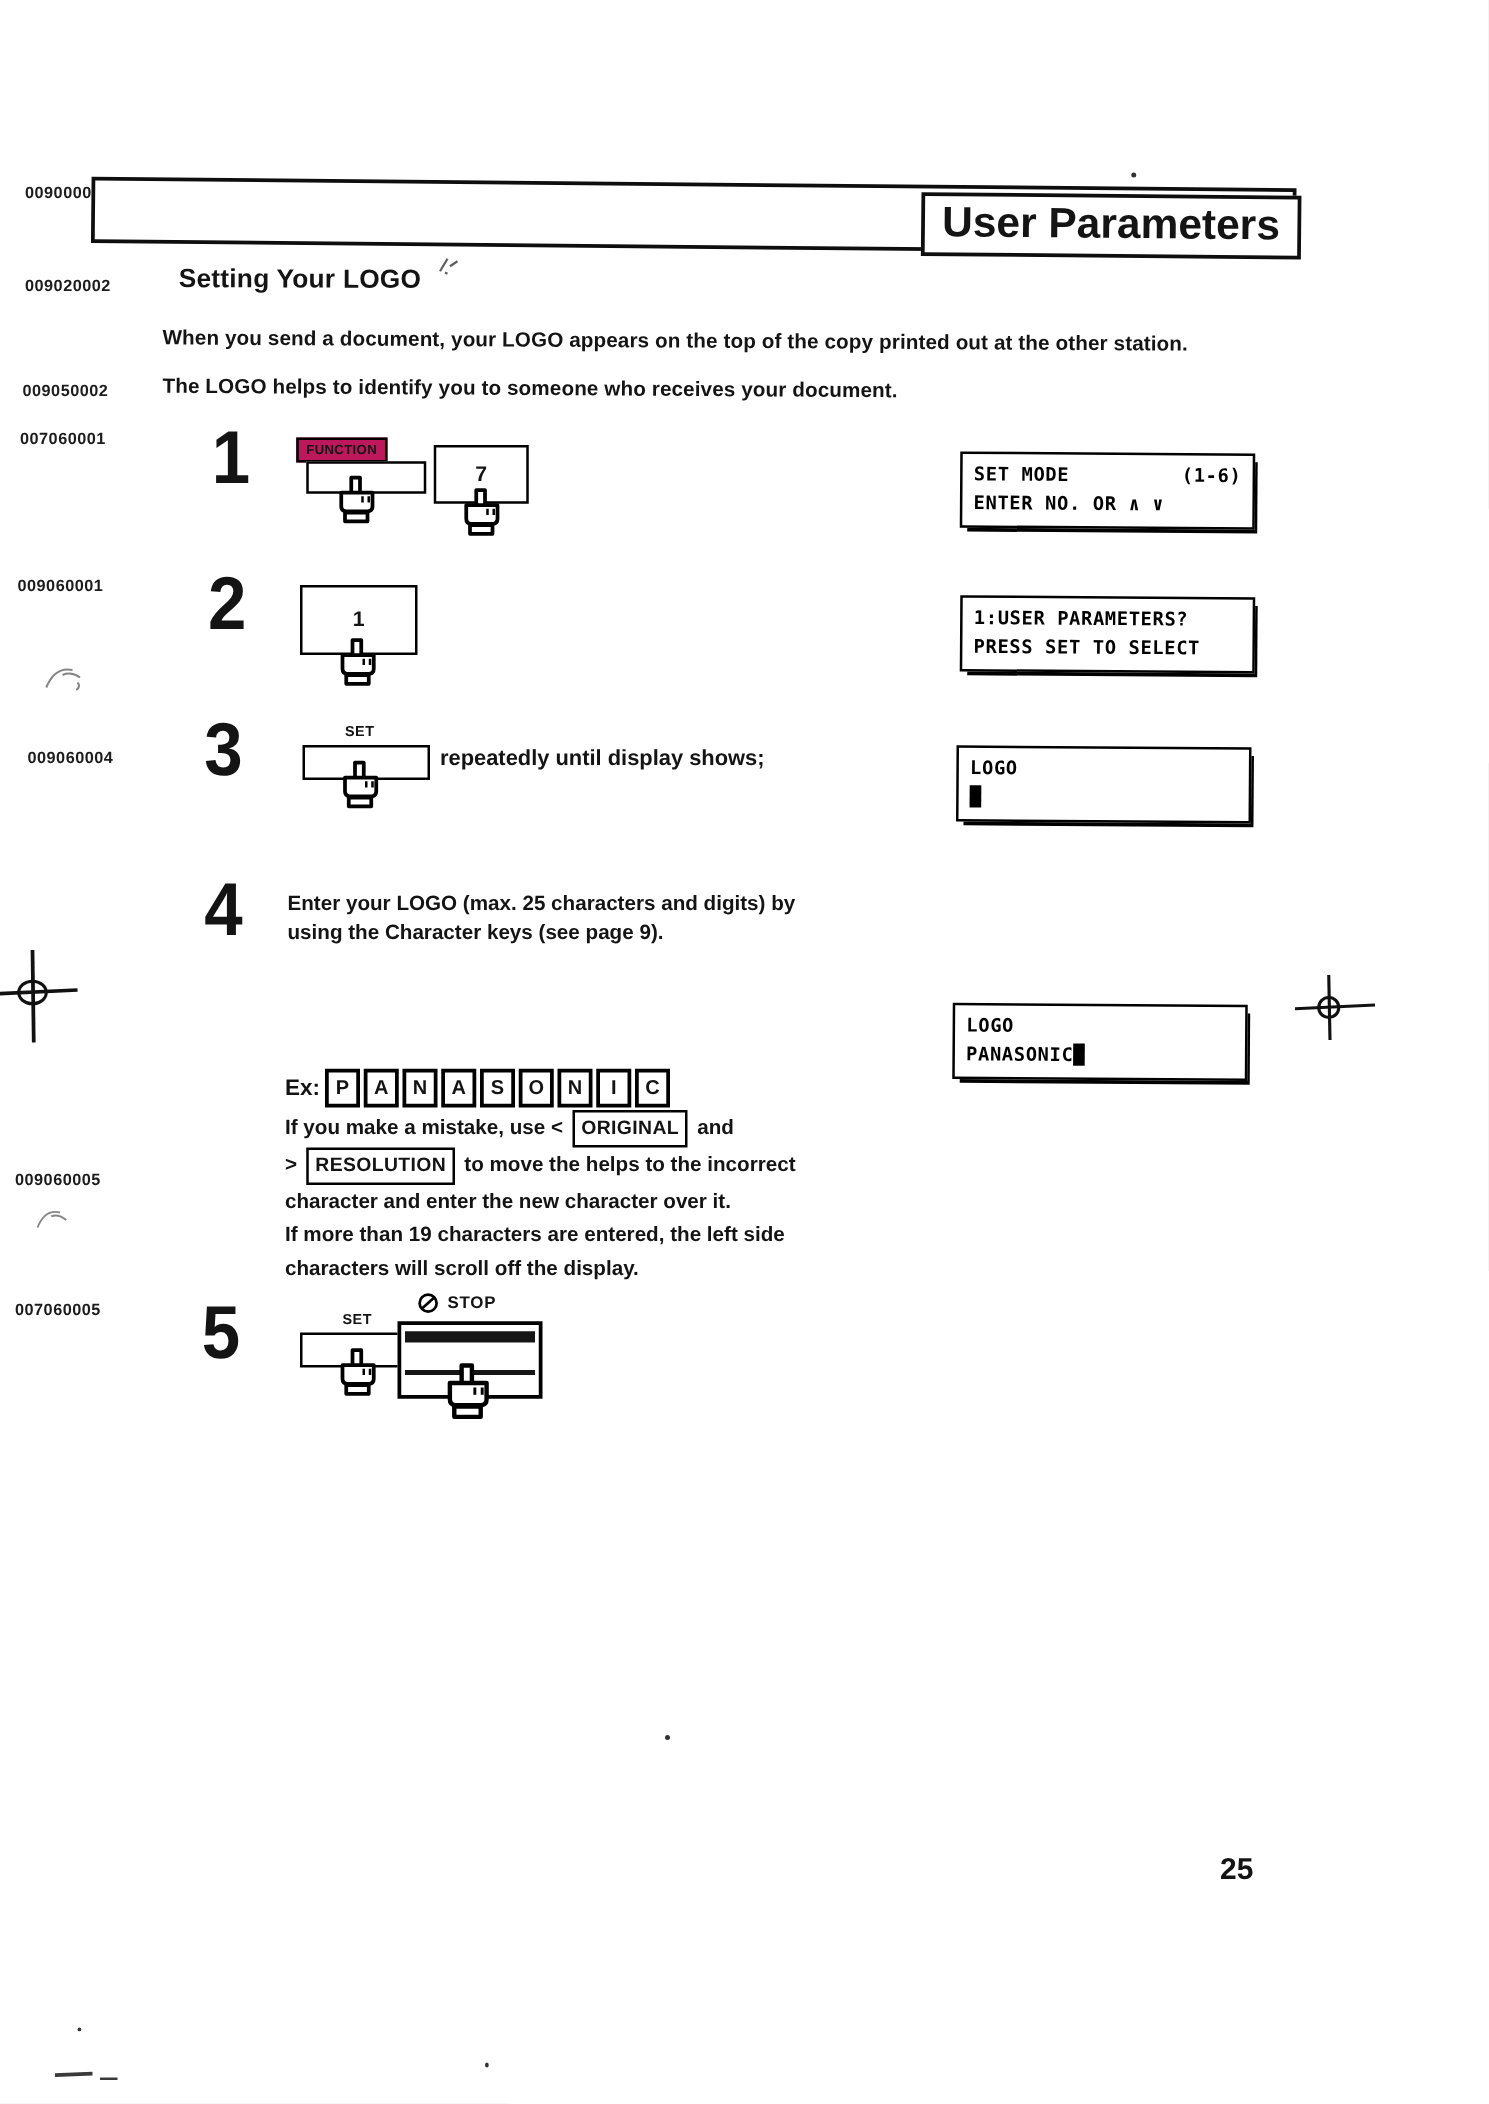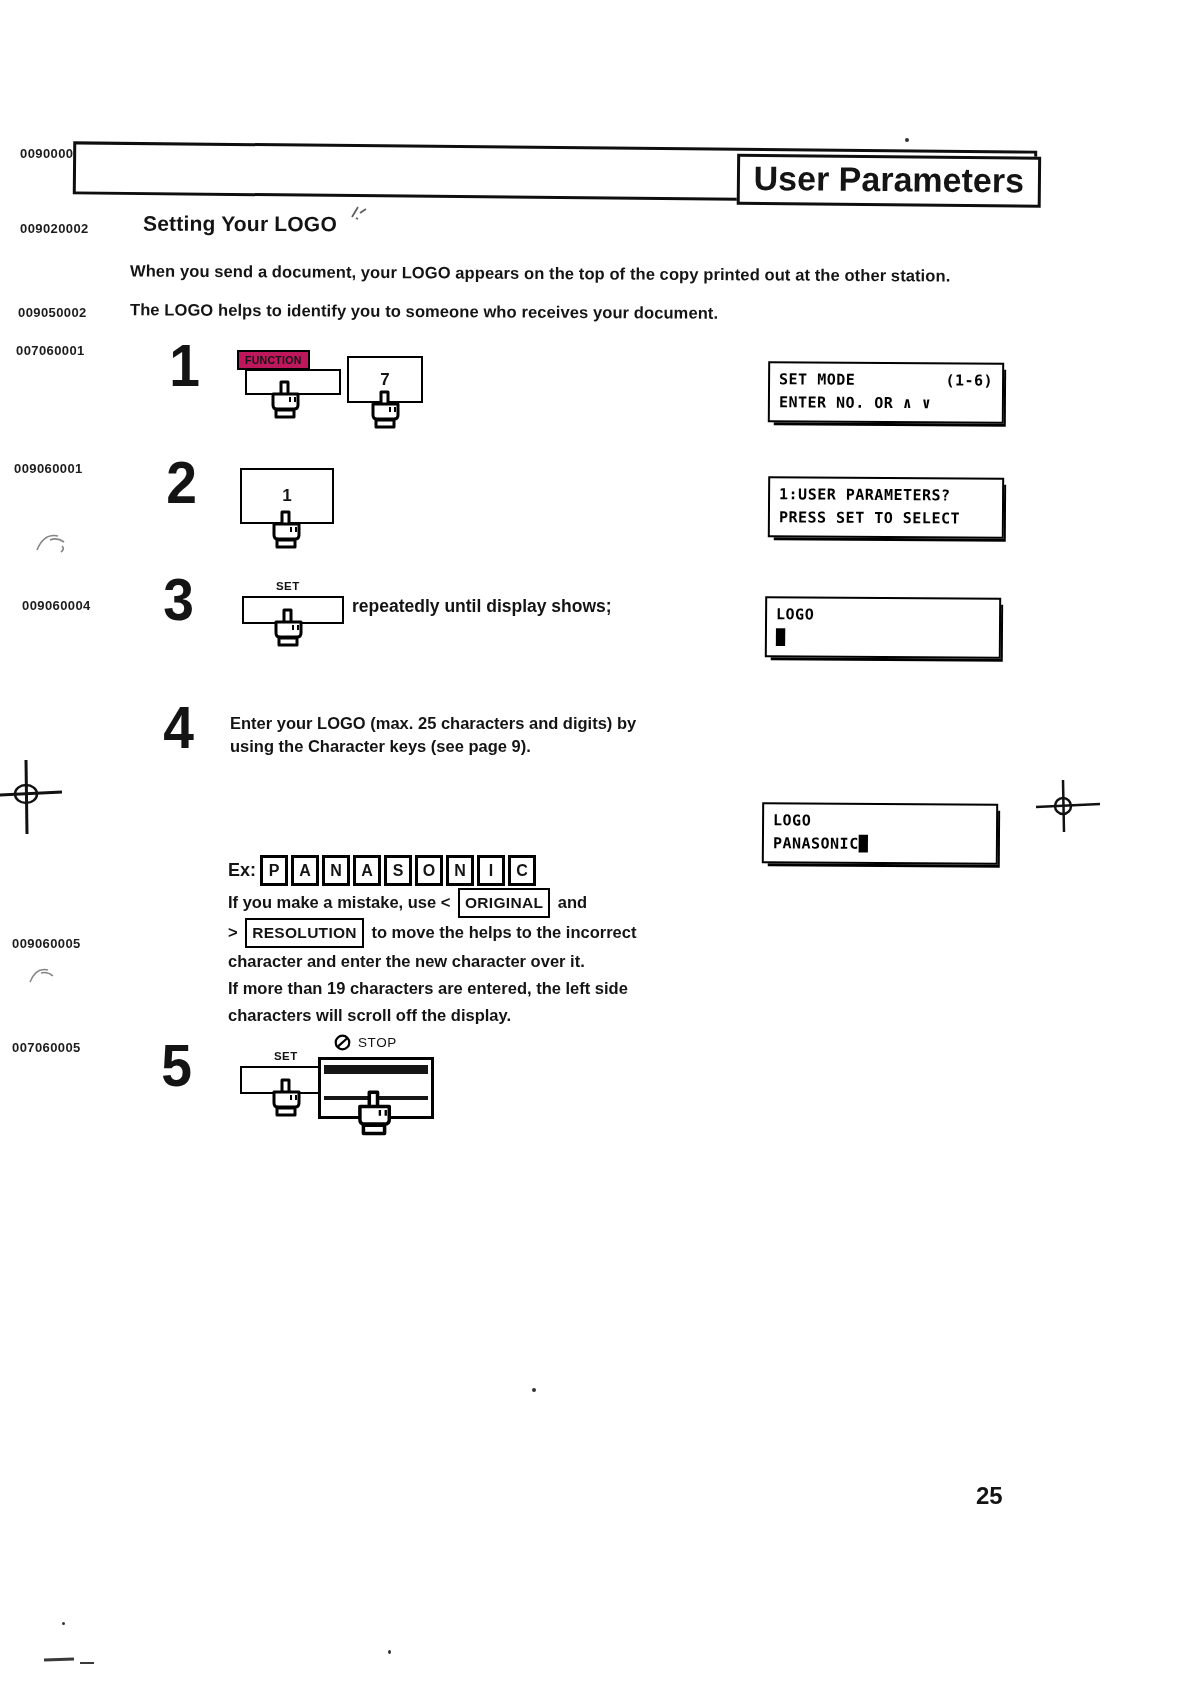--- a/index.html
+++ b/index.html
@@ -63,22 +63,22 @@
 
   .func-label {
     position:absolute; left:0; top:0; border:2px solid #000; background:#be185d;
     font-size:10.5px; font-weight:700; padding:2px 6px; letter-spacing:0.3px;
   }
   .func-bar { position:absolute; left:8px; top:19px; width:92px; height:22px; }
 
   .set-label { position:absolute; font-size:11.5px; font-weight:700; letter-spacing:0.4px; }
   .set-bar { position:absolute; width:98px; height:24px; }
 
-  .stop-head { position:absolute; display:flex; align-items:center; gap:7px;
-    font-size:13.5px; font-weight:400; letter-spacing:0.6px; }
+  .stop-head { position:absolute; display:flex; gap:7px;
+    font-size:13.5px; font-weight:700; letter-spacing:0.6px; }
   .stop-body { position:absolute; width:110px; height:56px; border:3px solid #000; background:#fff; }
   .stop-band { position:absolute; left:3px; right:3px; top:5px; height:9px; background:#161616; }
   .stop-band2 { position:absolute; left:3px; right:3px; top:36px; height:4px; background:#161616; }
 
   .step-caption { position:absolute; font-size:17.5px; font-weight:600; white-space:nowrap; }
 
   
   .instr { position:absolute; font-size:16.5px; font-weight:600; line-height:1.4; }
   .ex-row { position:absolute; display:flex; align-items:center; }
   .ex-prefix { font-size:18px; font-weight:800; margin-right:4px; }

